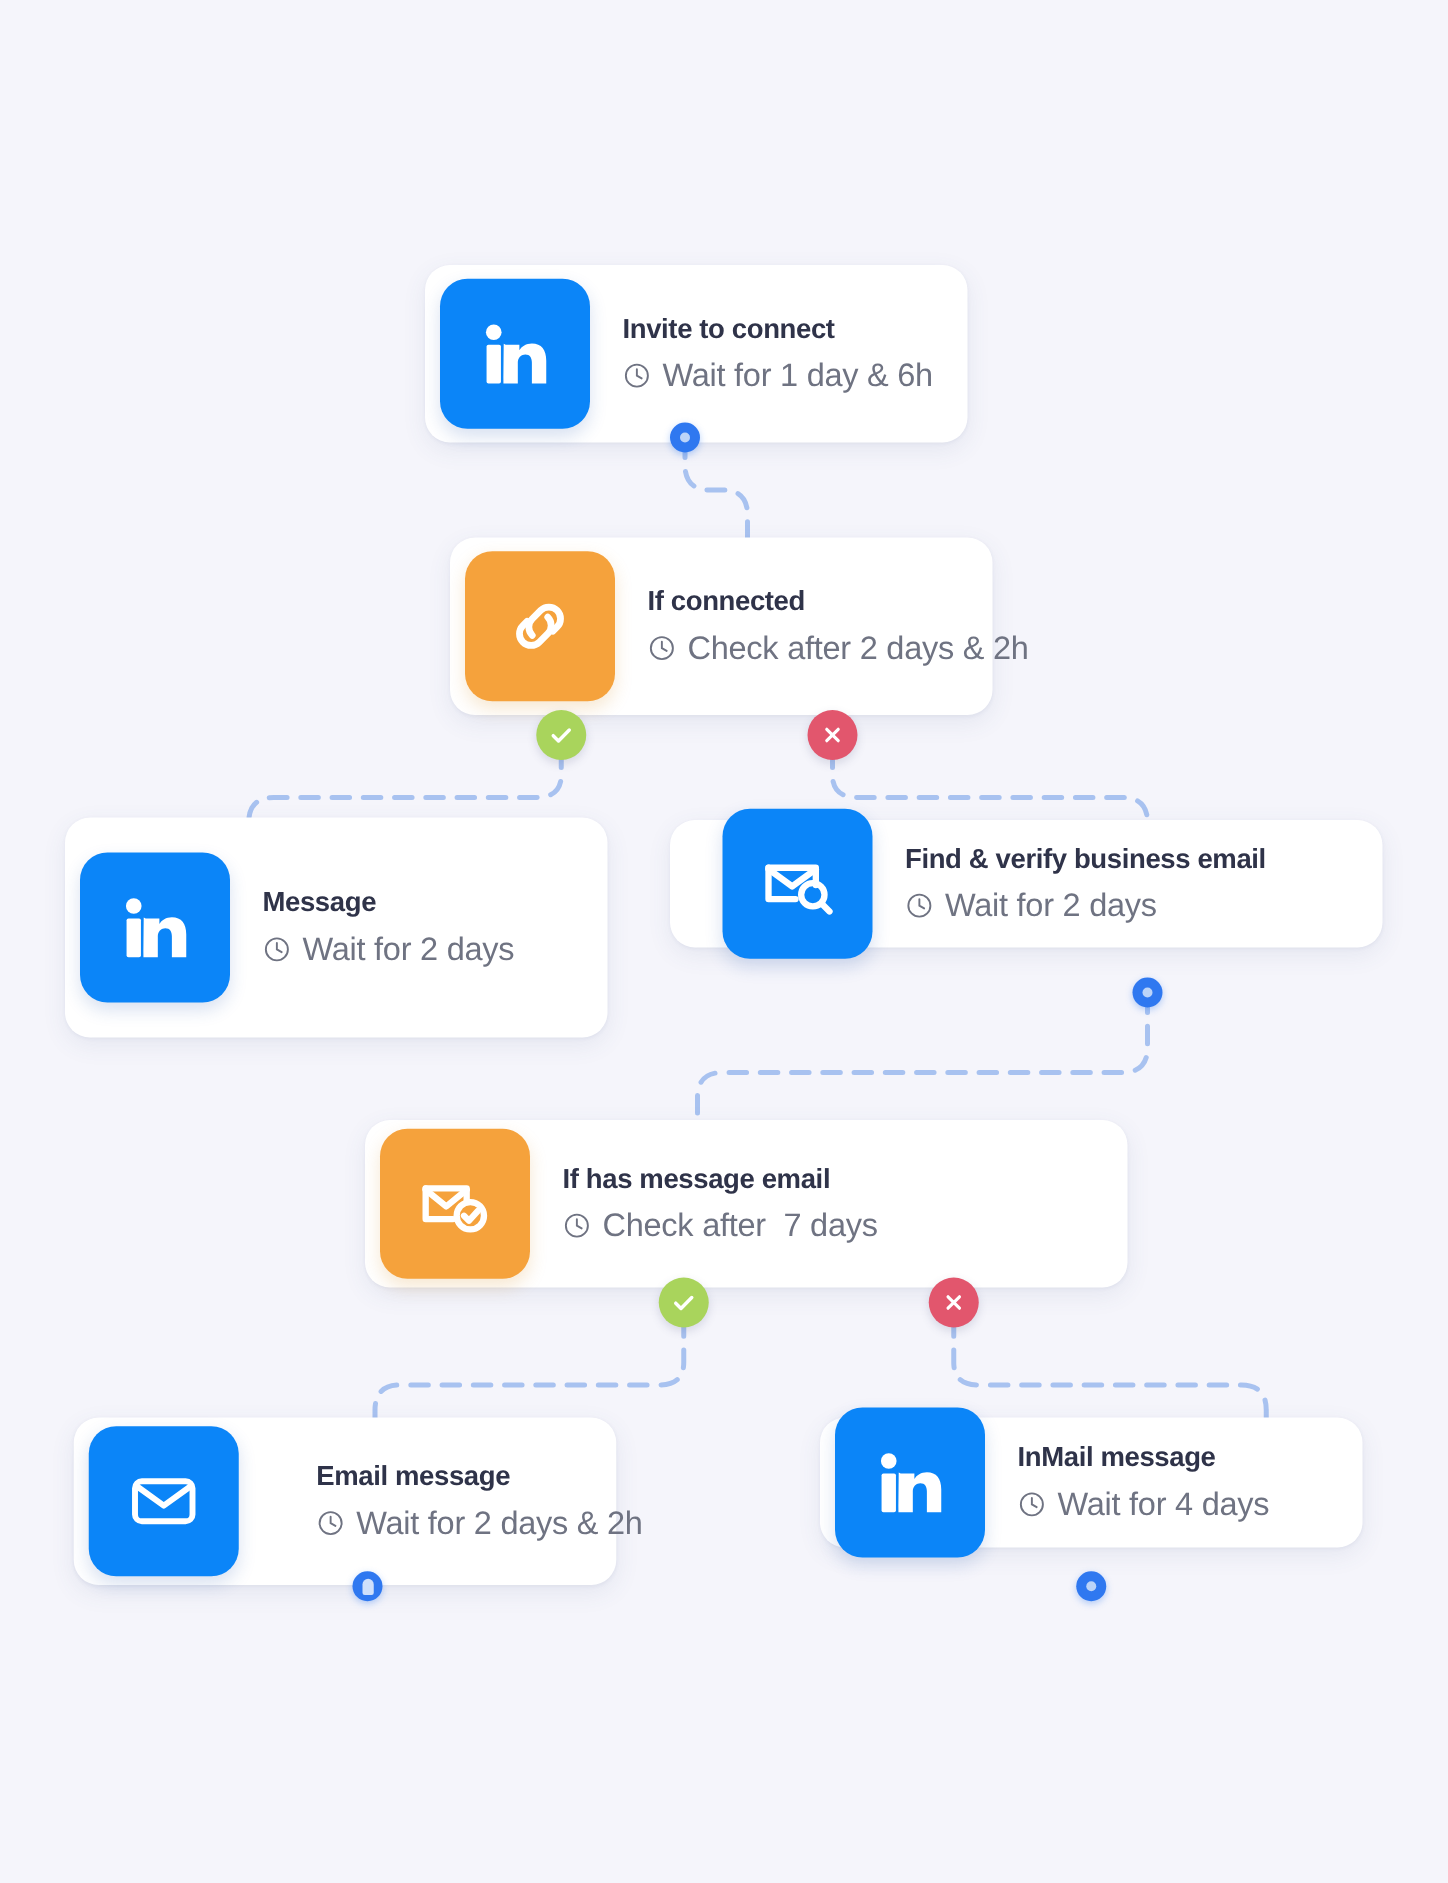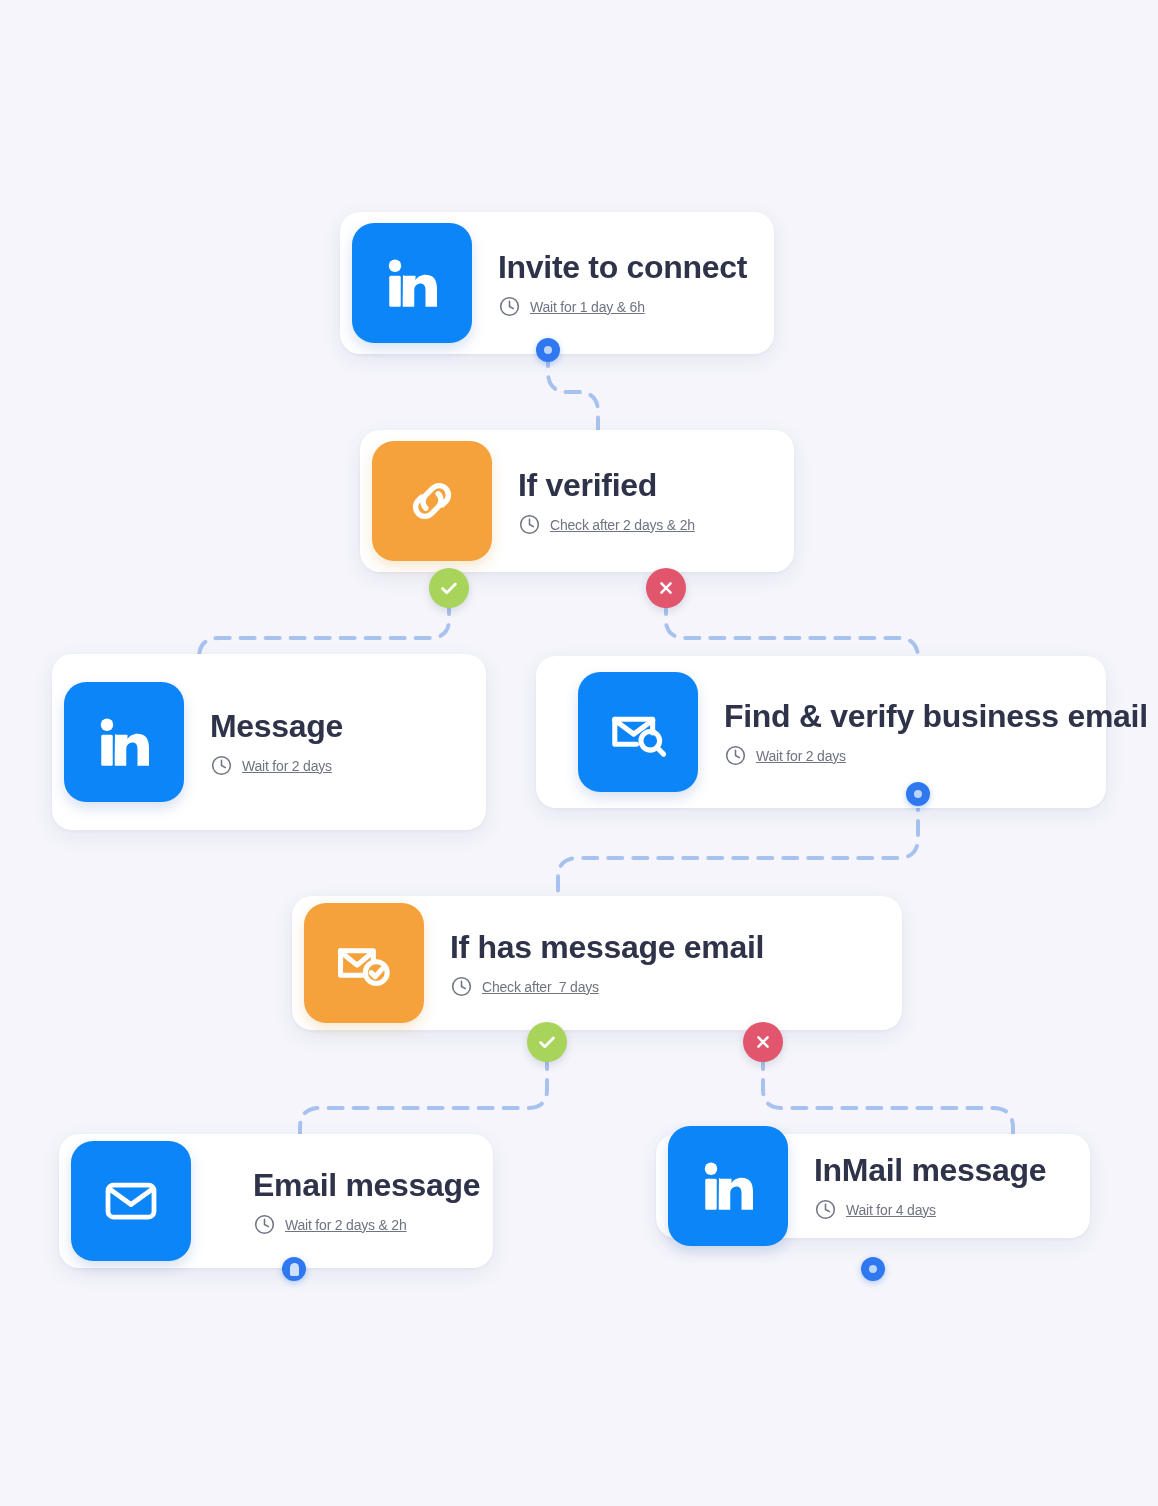--- a/index.html
+++ b/index.html
@@ -29,37 +29,36 @@
     width: 120px; height: 120px;
     border-radius: 22px;
     flex: 0 0 120px;
     display: flex; align-items: center; justify-content: center;
     box-shadow: 0 6px 14px rgba(40,90,180,.18);
   }
   .node-icon.blue   { background: #0b85f8; }
   .node-icon.orange { background: #f5a23c; box-shadow: 0 6px 14px rgba(220,150,50,.22); }
   .node-body { padding: 0 30px 0 26px; }
   .node-title {
-    font-size: 32px;
+    font-size: 22px;
     font-weight: 700;
     color: #2f3349;
     letter-spacing: -0.3px;
     white-space: nowrap;
     line-height: 1.2;
   }
   .node-sub {
     margin-top: 9px;
     display: flex;
     align-items: center;
     gap: 9px;
-    font-size: 14px;
+    font-size: 26px;
     color: #6f7382;
     white-space: pre;
     letter-spacing: -0.2px;
-    text-decoration: underline;
   }
   .clock { flex: 0 0 23px; display: block; }
 
   
   .badge {
     position: absolute;
     z-index: 4;
     width: 40px; height: 40px;
     border-radius: 50%;
     display: flex; align-items: center; justify-content: center;
@@ -145,21 +144,21 @@
   </div>
 
   <div class="node" style="left:360px; top:430px; width:434px; height:142px;">
     <div class="node-icon orange">
       <svg width="62" height="62" viewBox="0 0 24 24" fill="none" stroke="#fff" stroke-width="2.1" stroke-linecap="round">
         <path d="M9.6 14.8a3.6 3.6 0 0 1 0-5.1l2.6-2.6a3.6 3.6 0 1 1 5.1 5.1l-1.3 1.3"></path>
         <path d="M14.4 9.2a3.6 3.6 0 0 1 0 5.1l-2.6 2.6a3.6 3.6 0 1 1-5.1-5.1l1.3-1.3"></path>
       </svg>
     </div>
     <div class="node-body">
-      <div class="node-title">If verified</div>
+      <div class="node-title">If connected</div>
       <div class="node-sub">
         <svg class="clock" width="23" height="23" viewBox="0 0 24 24" fill="none" stroke="#6f7382" stroke-width="1.6">
           <circle cx="12" cy="12" r="9.2"></circle>
             <path d="M12 6.6V12l4 2.3" stroke-linecap="round"></path>
         </svg>
         <span>Check after 2 days &amp; 2h</span>
       </div>
     </div>
   </div>
   <div class="badge yes" style="left:429px; top:568px;">
@@ -186,21 +185,21 @@
       <div class="node-sub">
         <svg class="clock" width="23" height="23" viewBox="0 0 24 24" fill="none" stroke="#6f7382" stroke-width="1.6">
           <circle cx="12" cy="12" r="9.2"></circle>
             <path d="M12 6.6V12l4 2.3" stroke-linecap="round"></path>
         </svg>
         <span>Wait for 2 days</span>
       </div>
     </div>
   </div>
 
-  <div class="node" style="left:536px; top:656px; width:570px; height:152px;padding-left:42px;">
+  <div class="node" style="left:536px; top:656px; width:570px; height:102px;padding-left:42px;">
     <div class="node-icon blue">
       <svg width="64" height="64" viewBox="0 0 24 24" fill="none" stroke="#fff" stroke-width="1.9" stroke-linecap="round" stroke-linejoin="round">
         <path d="M3.3 7.2h14.2v5.2"></path>
         <path d="M3.3 7.2v9.4h8.1"></path>
         <path d="M3.3 7.6l7.1 5.2 7.1-5.2"></path>
         <circle cx="16.6" cy="15.3" r="3.5"></circle>
         <path d="M19.3 18l2.3 2.3"></path>
       </svg>
     </div>
     <div class="node-body">

